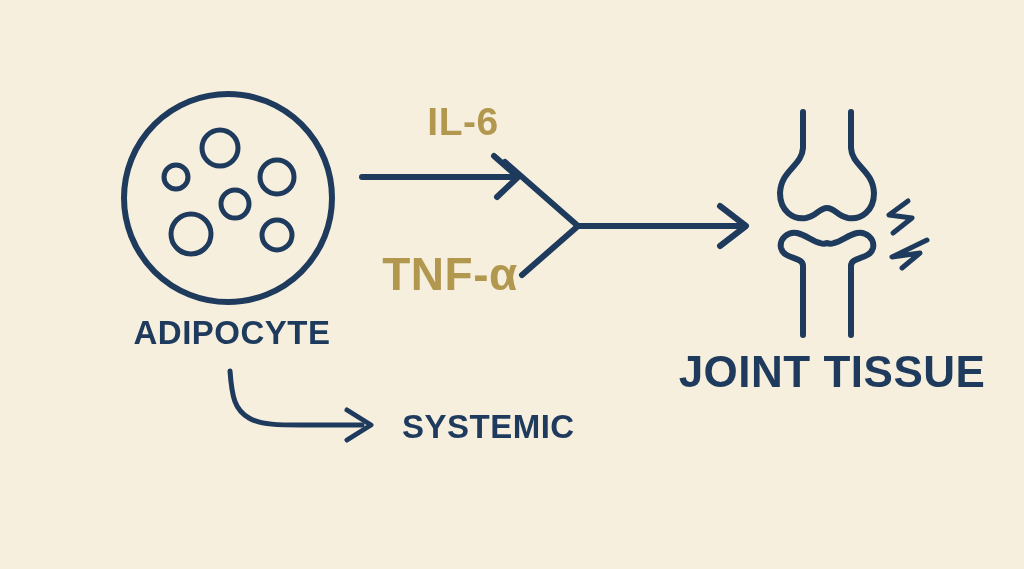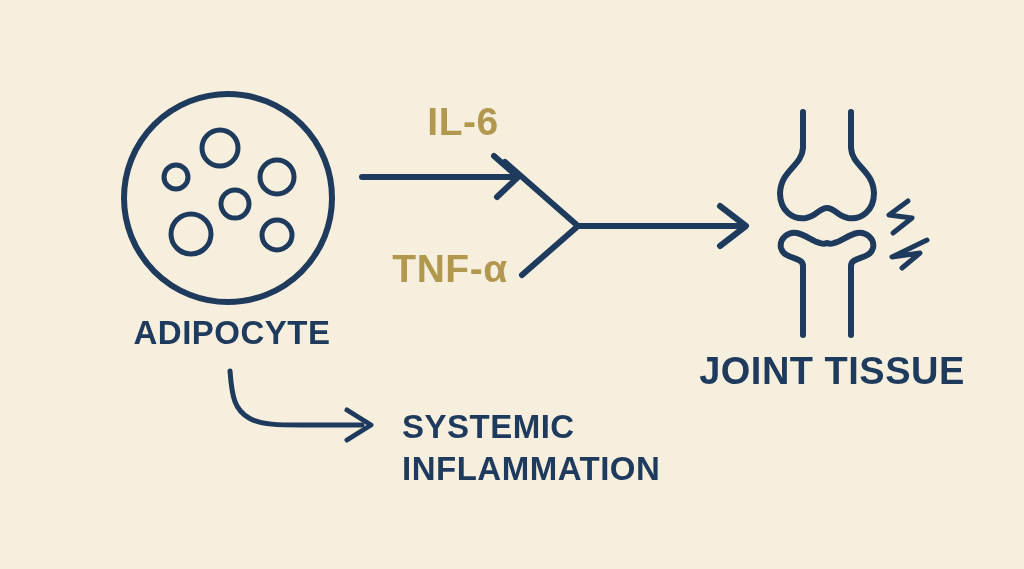--- a/index.html
+++ b/index.html
@@ -28,23 +28,23 @@
   .label {
     position: absolute;
     color: var(--navy, #1e3a5c);
     font-weight: 700;
     letter-spacing: 0.5px;
     white-space: nowrap;
   }
   .centered { transform: translateX(-50%); text-align: center; }
   .gold { color: var(--gold, #b2984f); }
   .lbl-il6   { left: 463px; top: 100px; font-size: 39px; }
-  .lbl-tnfa  { left: 450px; top: 247px; font-size: 39px; }
+  .lbl-tnfa  { left: 450px; top: 247px; font-size: 46px; }
   .lbl-adipo { left: 232px; top: 314px; font-size: 33px; text-align: center; }
-  .lbl-joint { left: 832px; top: 350px; font-size: 38px; line-height: 43px; }
+  .lbl-joint { left: 832px; top: 350px; font-size: 44px; line-height: 43px; }
   .lbl-sys   { left: 402px; top: 394px; font-size: 33px; line-height: 42px; margin-top: 12px; }
 </style>
 </head>
 <body>
 
 <div class="canvas">
 
   <svg class="diagram-svg" viewBox="0 0 1024 569" xmlns="http://www.w3.org/2000/svg">
 
     <g stroke-width="6">
@@ -99,16 +99,15 @@
   <div class="label gold centered lbl-tnfa">TNF-α</div>
 
   <div class="label centered lbl-adipo">ADIPOCYTE</div>
 
   <div class="label centered lbl-joint">
     <div>JOINT TISSUE</div>
   </div>
 
   <div class="label lbl-sys">
     <div>SYSTEMIC</div>
-    <div>INFLAMMATION</div>
   </div>
 
 </div>
 
 </body></html>

